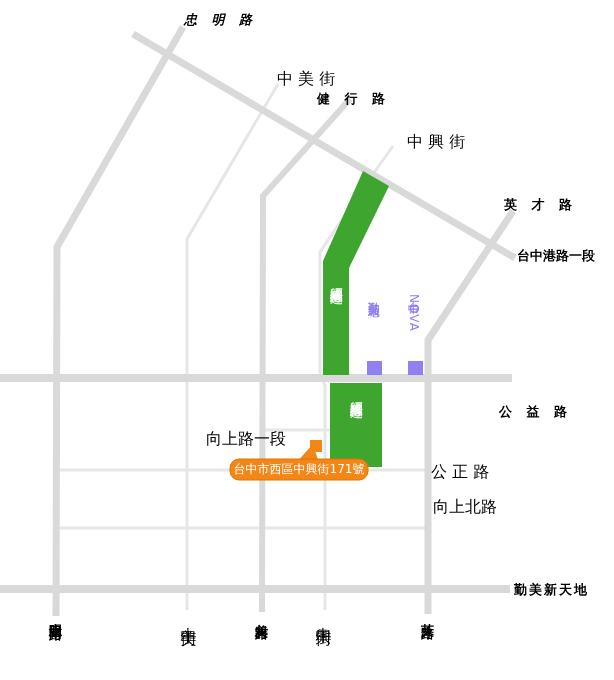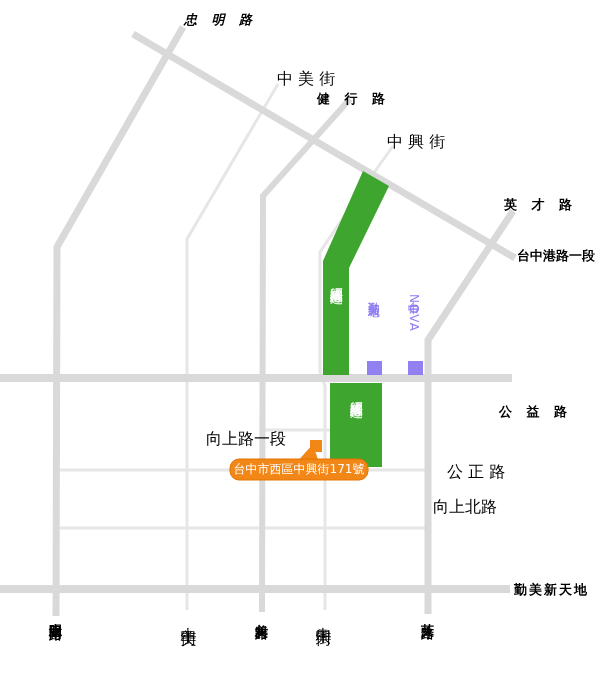--- a/index.html
+++ b/index.html
@@ -65,26 +65,26 @@
     <rect x="408" y="361" width="15" height="14" fill="#9180f2"></rect>
 
     <rect x="310" y="440" width="12" height="12" fill="#f28718"></rect>
     <polygon points="296,463 319,463 313,444" fill="#f28718"></polygon>
     <rect x="230" y="459" width="138" height="21" rx="9" ry="9" fill="#f28718" stroke="#e07500" stroke-width="1"></rect>
   </svg>
 
   <div class="lbl bold sp" style="left:184px;top:13px;font-style:italic;">忠 明 路</div>
   <div class="lbl" style="left:277px;top:70px;">中 美 街</div>
   <div class="lbl bold sp" style="left:317px;top:92px;">健 行 路</div>
-  <div class="lbl" style="left:387px;top:133px;">中 興 街</div>
+  <div class="lbl" style="left:407px;top:133px;">中 興 街</div>
   <div class="lbl bold sp" style="left:504px;top:198px;">英 才 路</div>
   <div class="lbl bold" style="left:517px;top:249px;">台中港路一段</div>
   <div class="lbl bold sp" style="left:499px;top:373px;margin-top:32px;">公 益 路</div>
   <div class="lbl" style="left:206px;top:430px;">向上路一段</div>
-  <div class="lbl" style="left:447px;top:463px;text-align:center;">公 正 路</div>
+  <div class="lbl" style="left:431px;top:463px;text-align:center;">公 正 路</div>
   <div class="lbl" style="left:433px;top:498px;">向上北路</div>
   <div class="lbl bold sp2" style="left:514px;top:583px;">勤美新天地</div>
 
   <div class="lbl vert bold" style="left:47px;top:612px;">忠明南路</div>
   <div class="lbl vert" style="left:179px;top:614px;">中美街</div>
   <div class="lbl vert bold" style="left:253px;top:613px;">美村路</div>
   <div class="lbl vert" style="left:314px;top:614px;">中興街</div>
   <div class="lbl vert bold" style="left:419px;top:613px;">英才路</div>
 
   <div class="lbl vert white park-label" style="left:328px;top:277px;">經國綠園道</div>

